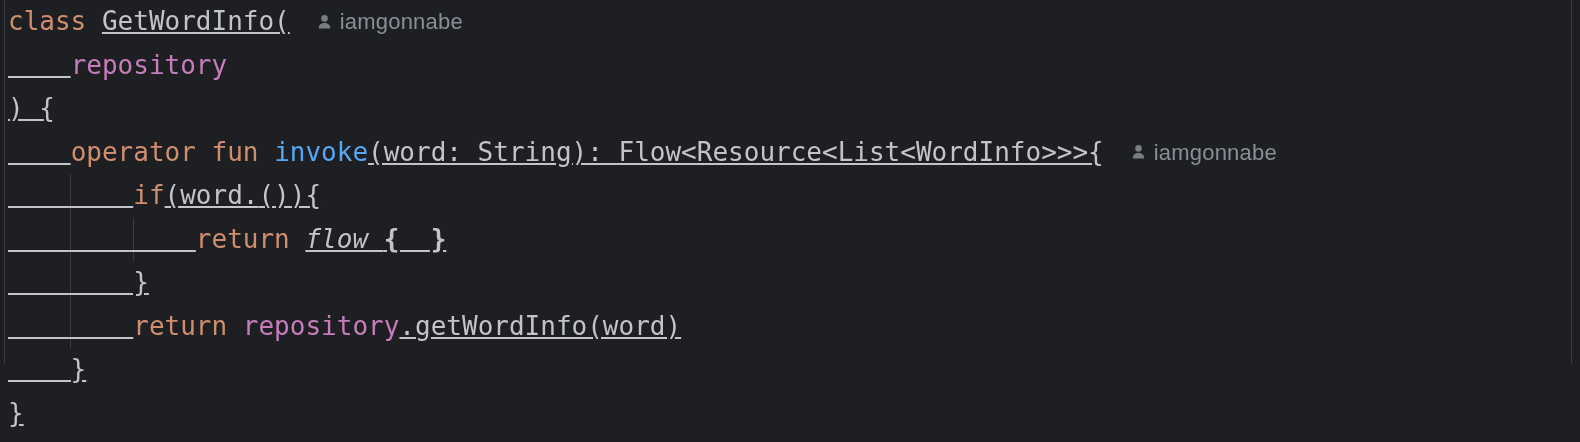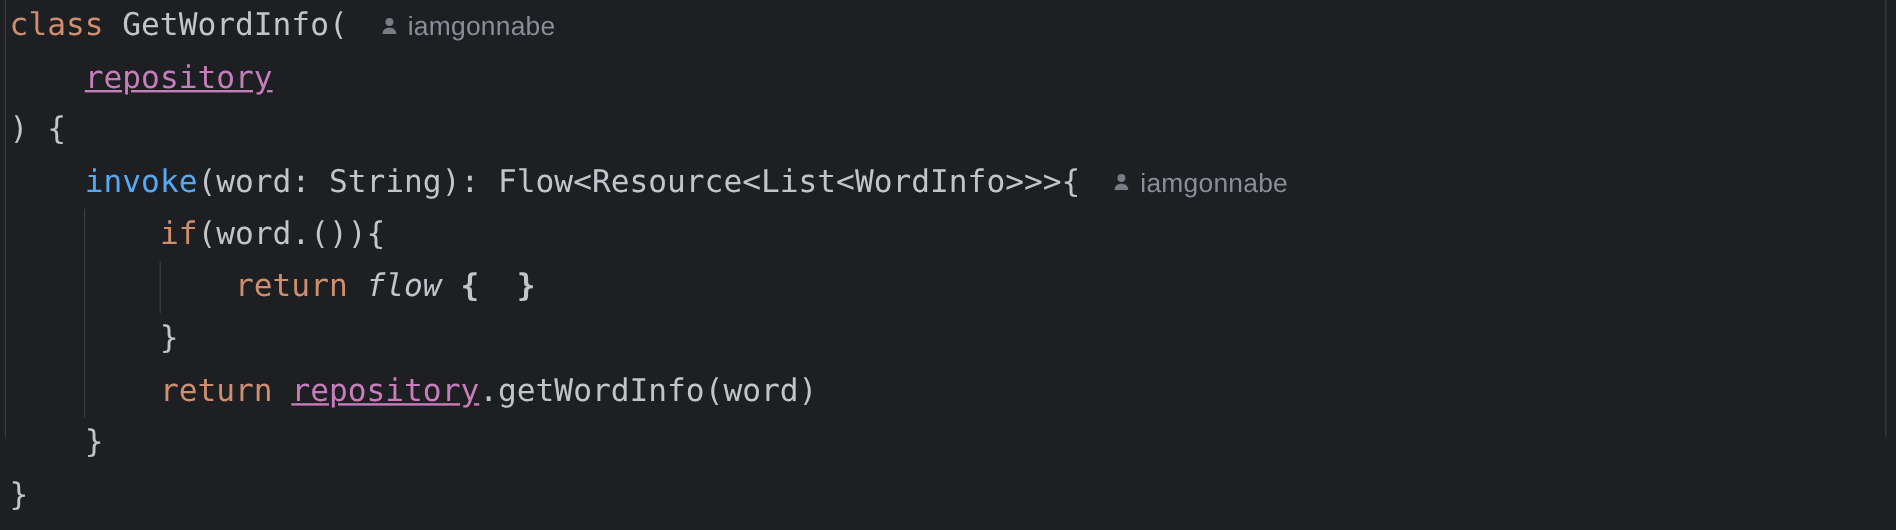--- a/index.html
+++ b/index.html
@@ -53,23 +53,23 @@
     padding-left: 8px;
     white-space: pre;
     font-size: 26px;
     color: var(--default, #C2C4CA);
     display: flex;
     align-items: center;
   }
   .line > .seg { white-space: pre; }
 
   .tk-keyword  { color: var(--keyword, #CF8E6D); }
-  .tk-default  { color: var(--default, #C2C4CA); }
+  .tk-default  { color: var(--default, #C2C4CA); text-decoration: underline; }
   .tk-function { color: var(--function, #56A8F5); }
-  .tk-property { color: var(--property, #C77DBB); text-decoration: underline; }
+  .tk-property { color: var(--property, #C77DBB); }
   .tk-italic   { font-style: italic; }
   .tk-bold     { font-weight: bold; }
 
   .hint {
     display: inline-flex;
     align-items: center;
     margin-left: 26px;
     cursor: pointer;
     font-family: "Liberation Sans", "DejaVu Sans", sans-serif;
     font-size: 22px;
@@ -91,21 +91,21 @@
   <span class="hint">
     <svg width="17" height="18" viewBox="0 0 16 16">
       <circle cx="8" cy="4.6" r="3.1" fill="#787C85"></circle>
       <path d="M 2.6 14 C 2.6 10.6 5 9 8 9 C 11 9 13.4 10.6 13.4 14 Z" fill="#787C85"></path>
     </svg>
     <span>iamgonnabe</span>
   </span>
 </div>
       <div class="line"><span class="seg tk-default">    </span><span class="seg tk-property">repository</span></div>
       <div class="line"><span class="seg tk-default">) {</span></div>
-      <div class="line"><span class="seg tk-default">    </span><span class="seg tk-function">invoke</span><span class="seg tk-default">(word: String): Flow&lt;Resource&lt;List&lt;WordInfo&gt;&gt;&gt;{</span>
+      <div class="line"><span class="seg tk-default">    </span><span class="seg tk-keyword">operator fun </span><span class="seg tk-function">invoke</span><span class="seg tk-default">(word: String): Flow&lt;Resource&lt;List&lt;WordInfo&gt;&gt;&gt;{</span>
   <span class="hint">
     <svg width="17" height="18" viewBox="0 0 16 16">
       <circle cx="8" cy="4.6" r="3.1" fill="#787C85"></circle>
       <path d="M 2.6 14 C 2.6 10.6 5 9 8 9 C 11 9 13.4 10.6 13.4 14 Z" fill="#787C85"></path>
     </svg>
     <span>iamgonnabe</span>
   </span>
 </div>
       <div class="line"><span class="seg tk-default">        </span><span class="seg tk-keyword">if</span><span class="seg tk-default">(word.</span><span class="seg tk-default">()){</span></div>
       <div class="line"><span class="seg tk-default">            </span><span class="seg tk-keyword">return </span><span class="seg tk-default tk-italic">flow</span><span class="seg tk-default"> </span><span class="seg tk-default tk-bold">{  }</span></div>

